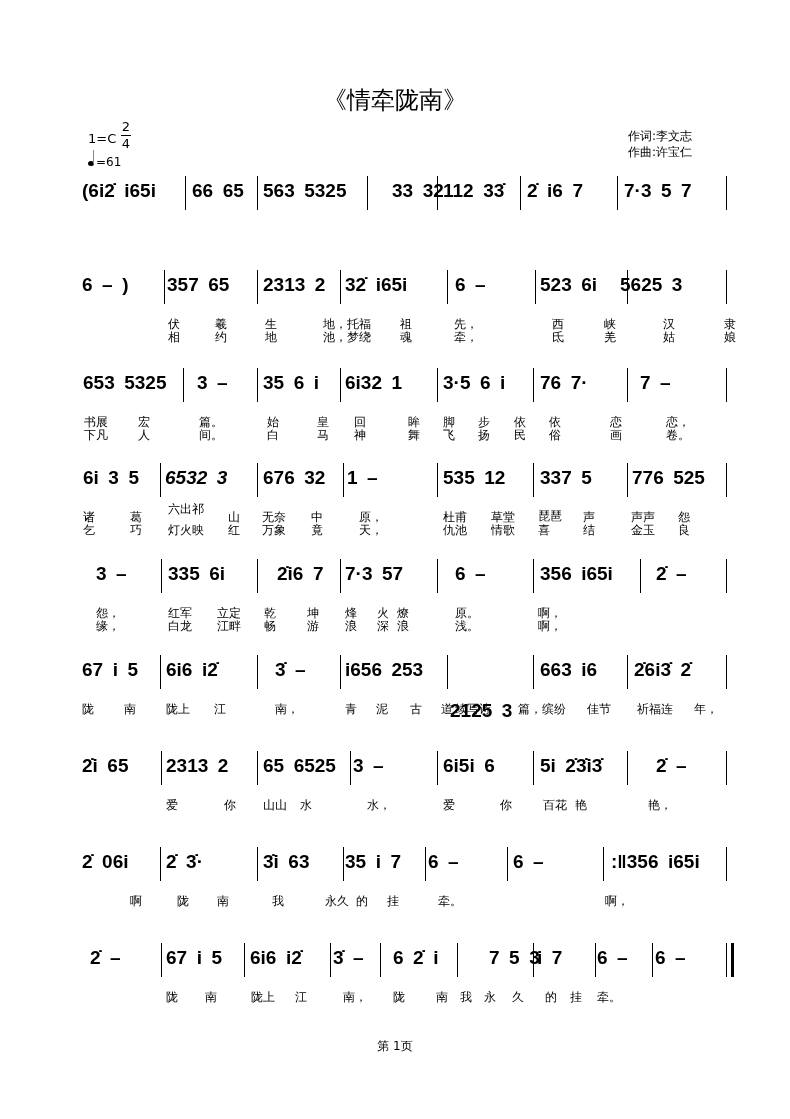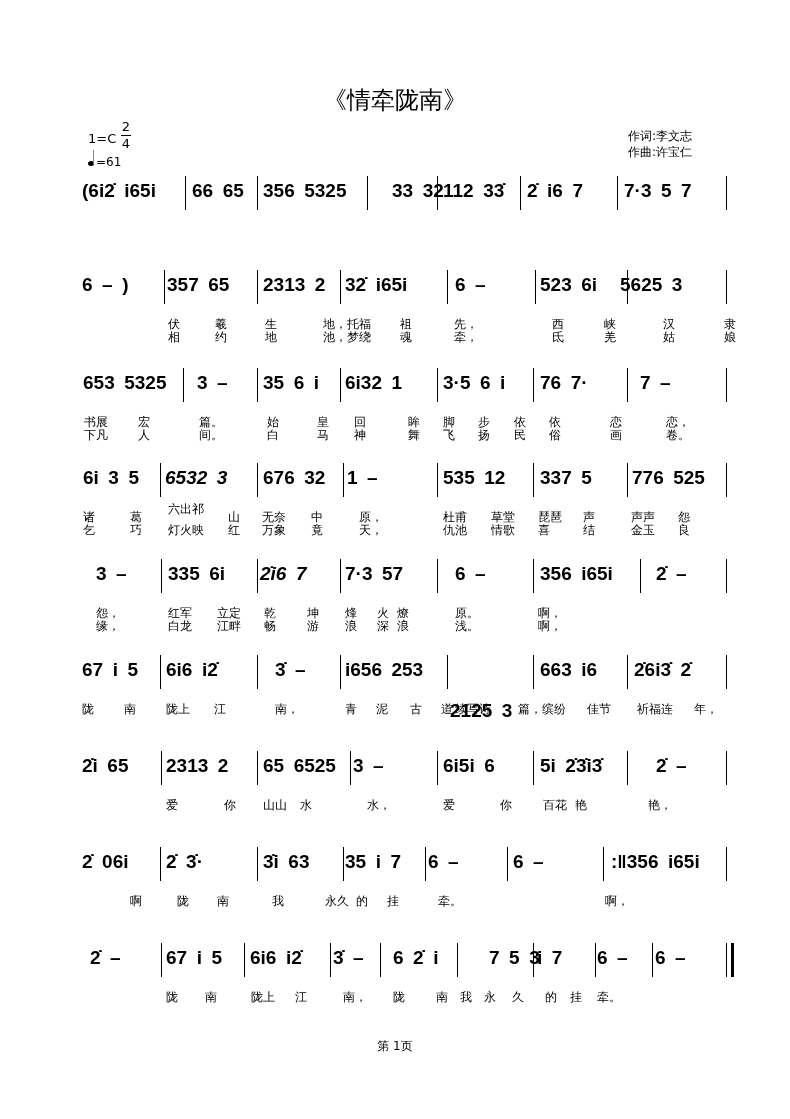--- a/index.html
+++ b/index.html
@@ -41,21 +41,21 @@
     <div class="row" style="top: 176px;">
       <div class="barline" style="left: 185px;"></div>
       <div class="barline" style="left: 257px;"></div>
       <div class="barline" style="left: 367px;"></div>
       <div class="barline" style="left: 437px;"></div>
       <div class="barline" style="left: 520px;"></div>
       <div class="barline" style="left: 617px;"></div>
       <div class="barline" style="left: 726px;"></div>
       <div class="n" style="left: 82px;">(6i2̇ i65i</div>
       <div class="n" style="left: 192px;">66 65</div>
-      <div class="n" style="left: 263px;">356 5325</div>
+      <div class="n" style="left: 263px;">563 5325</div>
       <div class="n" style="left: 392px;">33 32</div>
       <div class="n" style="left: 443px;">112 33̇</div>
       <div class="n" style="left: 527px;">2̇ i6 7</div>
       <div class="n" style="left: 624px;">7·3 5 7</div>
     </div>
     <div class="row" style="top: 270px;">
       <div class="barline" style="left: 164px;"></div>
       <div class="barline" style="left: 257px;"></div>
       <div class="barline" style="left: 340px;"></div>
       <div class="barline" style="left: 447px;"></div>
@@ -149,21 +149,21 @@
       <div class="n" style="left: 632px;">776 525</div>
       <div class="lyr" style="left: 83px; top: 48px;">诸</div>
       <div class="lyr" style="left: 130px; top: 48px;">葛</div>
       <div class="lyr" style="left: 168px; top: 40px;">六出祁</div>
       <div class="lyr" style="left: 228px; top: 48px;">山</div>
       <div class="lyr" style="left: 262px; top: 48px;">无奈</div>
       <div class="lyr" style="left: 311px; top: 48px;">中</div>
       <div class="lyr" style="left: 359px; top: 48px;">原，</div>
       <div class="lyr" style="left: 443px; top: 48px;">杜甫</div>
       <div class="lyr" style="left: 491px; top: 48px;">草堂</div>
-      <div class="lyr" style="left: 538px; top: 48px;">琵琶</div>
+      <div class="lyr" style="left: 538px; top: 48px; font-family: Liberation Mono, monospace;">琵琶</div>
       <div class="lyr" style="left: 583px; top: 48px;">声</div>
       <div class="lyr" style="left: 631px; top: 48px;">声声</div>
       <div class="lyr" style="left: 678px; top: 48px;">怨</div>
       <div class="lyr" style="left: 83px; top: 61px;">乞</div>
       <div class="lyr" style="left: 130px; top: 61px;">巧</div>
       <div class="lyr" style="left: 168px; top: 61px;">灯火映</div>
       <div class="lyr" style="left: 228px; top: 61px;">红</div>
       <div class="lyr" style="left: 262px; top: 61px;">万象</div>
       <div class="lyr" style="left: 311px; top: 61px;">竟</div>
       <div class="lyr" style="left: 359px; top: 61px;">天，</div>
@@ -177,21 +177,21 @@
     <div class="row" style="top: 559px;">
       <div class="barline" style="left: 161px;"></div>
       <div class="barline" style="left: 257px;"></div>
       <div class="barline" style="left: 340px;"></div>
       <div class="barline" style="left: 437px;"></div>
       <div class="barline" style="left: 533px;"></div>
       <div class="barline" style="left: 640px;"></div>
       <div class="barline" style="left: 726px;"></div>
       <div class="n" style="left: 96px;">3 –</div>
       <div class="n" style="left: 168px;">335 6i</div>
-      <div class="n" style="left: 260px; font-style: italic;">2̇i6 7</div>
+      <div class="n" style="left: 277px;">2̇i6 7</div>
       <div class="n" style="left: 345px; text-align: right;">7·3 57</div>
       <div class="n" style="left: 455px;">6 –</div>
       <div class="n" style="left: 540px;">356 i65i</div>
       <div class="n" style="left: 656px;">2̇ –</div>
       <div class="lyr" style="left: 96px; top: 48px;">怨，</div>
       <div class="lyr" style="left: 168px; top: 48px;">红军</div>
       <div class="lyr" style="left: 217px; top: 48px;">立定</div>
       <div class="lyr" style="left: 264px; top: 48px;">乾</div>
       <div class="lyr" style="left: 307px; top: 48px;">坤</div>
       <div class="lyr" style="left: 345px; top: 48px;">烽</div>

